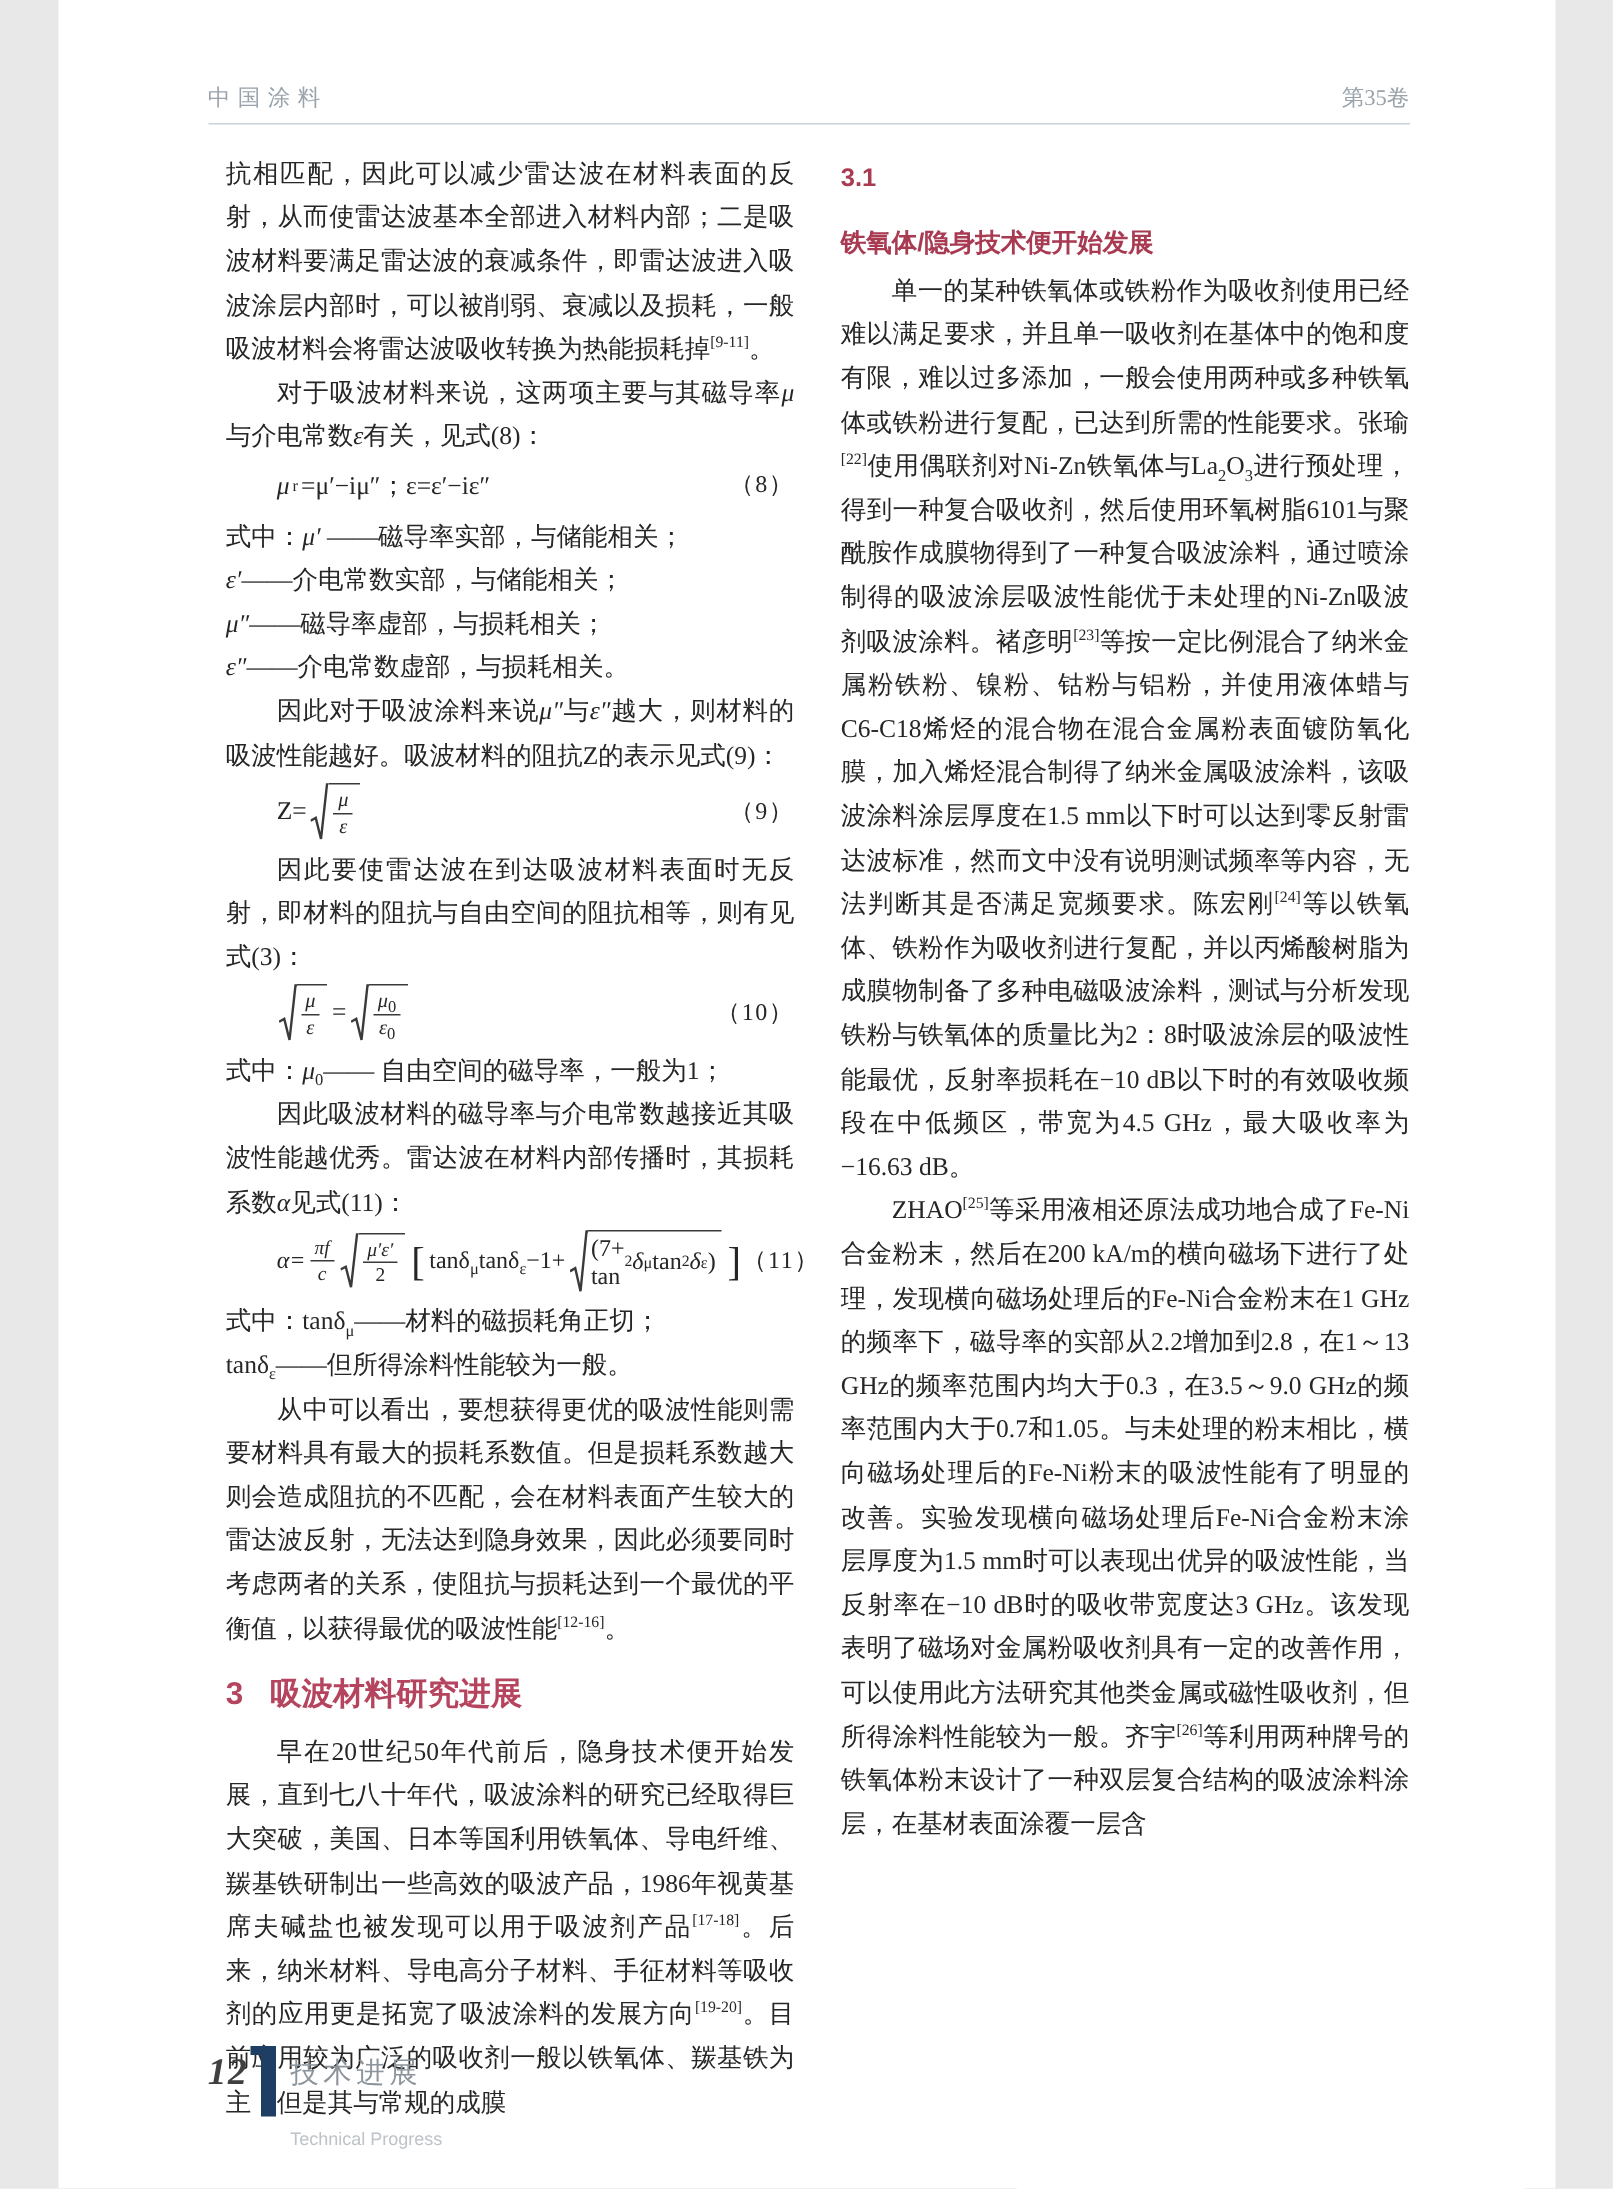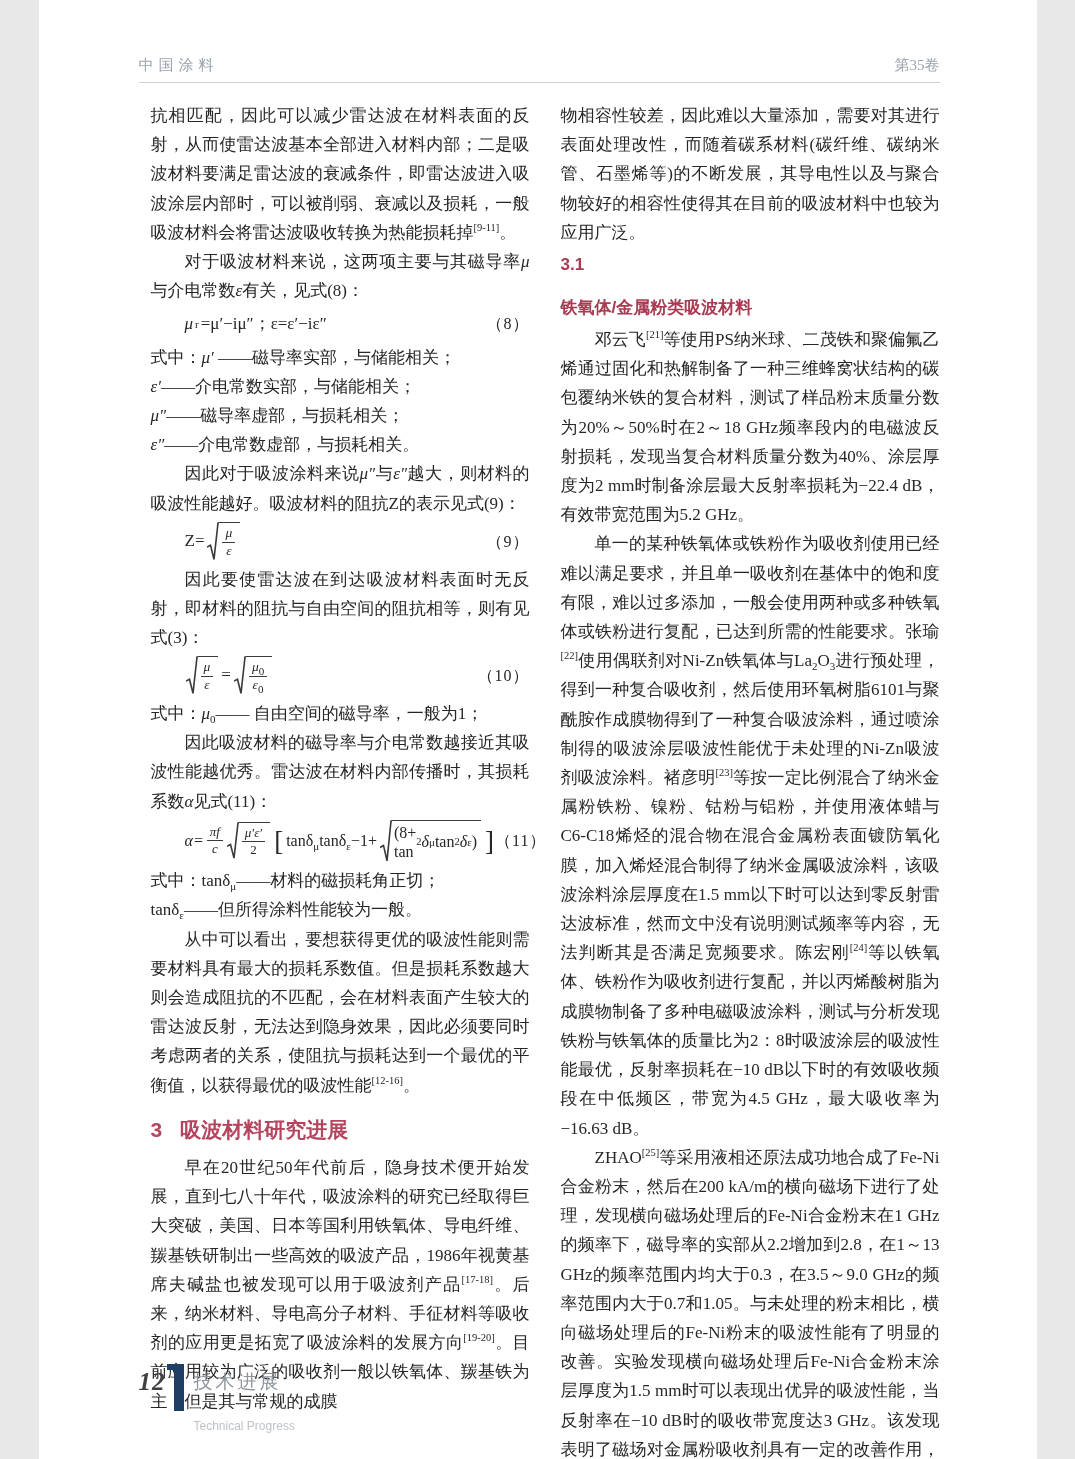--- a/index.html
+++ b/index.html
@@ -156,21 +156,21 @@
               </span>
             </span>
           </span>
           <span class="bigb">[</span>
           <span><span>tanδ</span><sub>μ</sub><span>tanδ</span><sub>ε</sub><span>−1+</span></span>
           <span class="rad">
             <svg class="rsvg" viewBox="0 0 12 40" preserveAspectRatio="none">
                 <path d="M0 26 L3.5 24 L7 38.5 L11 1 L12 1" fill="none" stroke="#3a3a3a" stroke-width="1.6"></path>
               </svg>
             <span class="radc">
-                <span>(8+ tan</span>
+                <span>(7+ tan</span>
                 <sup>2</sup>
                 <span class="it">δ</span>
                 <sub>μ</sub>
                 <span>tan</span>
                 <sup>2</sup>
                 <span class="it">δ</span>
                 <sub>ε</sub>
                 <span>)</span>
               </span>
           </span>
@@ -186,28 +186,26 @@
 
       <div class="h2">
         <span>3</span>
         <span>吸波材料研究进展</span>
       </div>
 
       <p class="para"><span>早在20世纪50年代前后，隐身技术便开始发展，直到七八十年代，吸波涂料的研究已经取得巨大突破，美国、日本等国利用铁氧体、导电纤维、羰基铁研制出一些高效的吸波产品，1986年视黄基席夫碱盐也被发现可以用于吸波剂产品</span><sup>[17-18]</sup><span>。后来，纳米材料、导电高分子材料、手征材料等吸收剂的应用更是拓宽了吸波涂料的发展方向</span><sup>[19-20]</sup><span>。目前应用较为广泛的吸收剂一般以铁氧体、羰基铁为主，但是其与常规的成膜</span></p>
     </div>
 
     <div class="col">
-      <p class="para cont"><span>物相容性较差，因此难以大量添加，需要对其进行表面处理改性，而随着碳系材料(碳纤维、碳纳米管、石墨烯等)的不断发展，其导电性以及与聚合物较好的相容性使得其在目前的吸波材料中也较为应用广泛。</span></p>
 
       <div class="h3">
         <span>3.1</span>
-        <span>铁氧体/金属粉类吸波材料</span>
-      </div>
-
-      <p class="para"><span>邓云飞</span><sup>[21]</sup><span>等使用PS纳米球、二茂铁和聚偏氟乙烯通过固化和热解制备了一种三维蜂窝状结构的碳包覆纳米铁的复合材料，测试了样品粉末质量分数为20%～50%时在2～18 GHz频率段内的电磁波反射损耗，发现当复合材料质量分数为40%、涂层厚度为2 mm时制备涂层最大反射率损耗为−22.4 dB，有效带宽范围为5.2 GHz。</span></p>
+        <span>铁氧体/隐身技术便开始发展</span>
+      </div>
+
       <p class="para"><span>单一的某种铁氧体或铁粉作为吸收剂使用已经难以满足要求，并且单一吸收剂在基体中的饱和度有限，难以过多添加，一般会使用两种或多种铁氧体或铁粉进行复配，已达到所需的性能要求。张瑜</span><sup>[22]</sup><span>使用偶联剂对Ni-Zn铁氧体与La</span><sub>2</sub><span>O</span><sub>3</sub><span>进行预处理，得到一种复合吸收剂，然后使用环氧树脂6101与聚酰胺作成膜物得到了一种复合吸波涂料，通过喷涂制得的吸波涂层吸波性能优于未处理的Ni-Zn吸波剂吸波涂料。褚彦明</span><sup>[23]</sup><span>等按一定比例混合了纳米金属粉铁粉、镍粉、钴粉与铝粉，并使用液体蜡与C6-C18烯烃的混合物在混合金属粉表面镀防氧化膜，加入烯烃混合制得了纳米金属吸波涂料，该吸波涂料涂层厚度在1.5 mm以下时可以达到零反射雷达波标准，然而文中没有说明测试频率等内容，无法判断其是否满足宽频要求。陈宏刚</span><sup>[24]</sup><span>等以铁氧体、铁粉作为吸收剂进行复配，并以丙烯酸树脂为成膜物制备了多种电磁吸波涂料，测试与分析发现铁粉与铁氧体的质量比为2：8时吸波涂层的吸波性能最优，反射率损耗在−10 dB以下时的有效吸收频段在中低频区，带宽为4.5 GHz，最大吸收率为−16.63 dB。</span></p>
       <p class="para"><span>ZHAO</span><sup>[25]</sup><span>等采用液相还原法成功地合成了Fe-Ni合金粉末，然后在200 kA/m的横向磁场下进行了处理，发现横向磁场处理后的Fe-Ni合金粉末在1 GHz的频率下，磁导率的实部从2.2增加到2.8，在1～13 GHz的频率范围内均大于0.3，在3.5～9.0 GHz的频率范围内大于0.7和1.05。与未处理的粉末相比，横向磁场处理后的Fe-Ni粉末的吸波性能有了明显的改善。实验发现横向磁场处理后Fe-Ni合金粉末涂层厚度为1.5 mm时可以表现出优异的吸波性能，当反射率在−10 dB时的吸收带宽度达3 GHz。该发现表明了磁场对金属粉吸收剂具有一定的改善作用，可以使用此方法研究其他类金属或磁性吸收剂，但所得涂料性能较为一般。齐宇</span><sup>[26]</sup><span>等利用两种牌号的铁氧体粉末设计了一种双层复合结构的吸波涂料涂层，在基材表面涂覆一层含</span></p>
     </div>
 
   </div>
 
   <div class="footer">
     <span class="pageno">12</span>
     <span class="fbar"></span>
     <span class="flabels">

